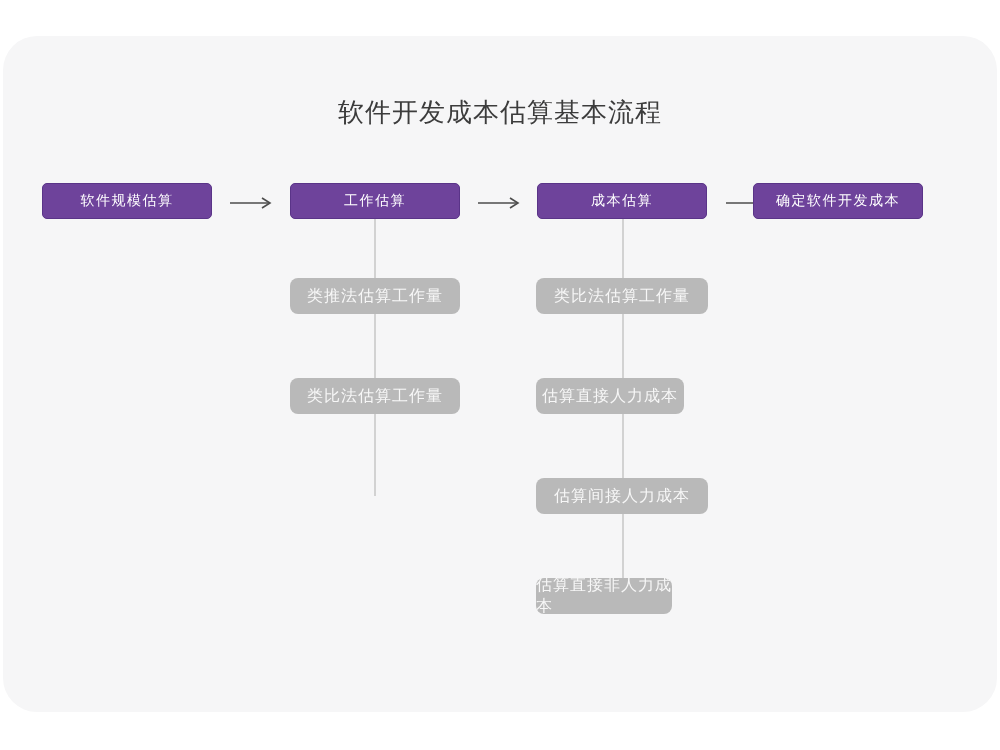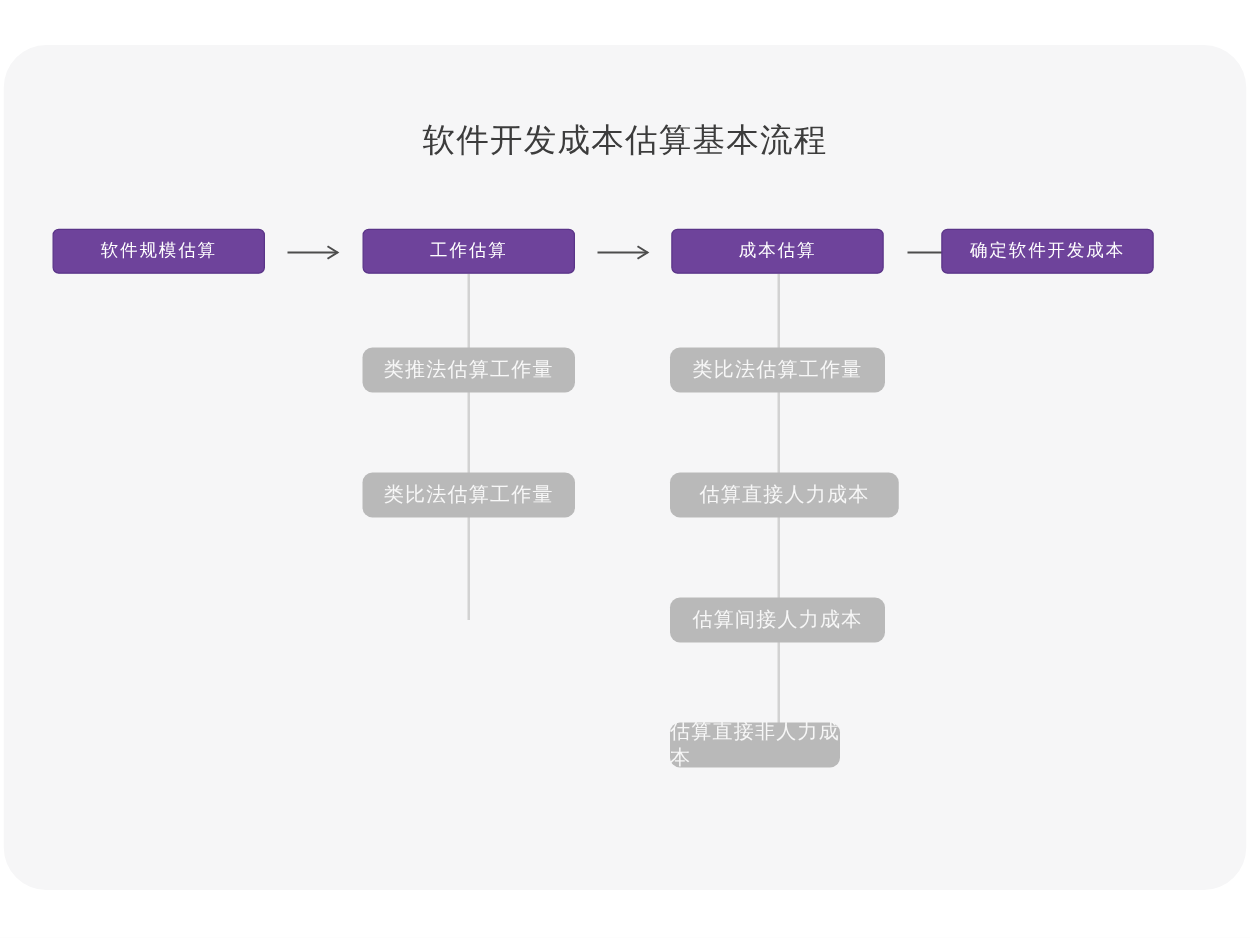--- a/index.html
+++ b/index.html
@@ -114,17 +114,17 @@
     <svg width="44" height="12" viewBox="0 0 44 12">
       <line x1="1" y1="6" x2="41" y2="6"></line>
       <path d="M33,1 L41,6 L33,11"></path>
     </svg>
   </div>
 
   <div class="substep-box" style="left:290px; top:278px;">类推法估算工作量</div>
   <div class="substep-box" style="left:290px; top:378px;">类比法估算工作量</div>
 
   <div class="substep-box" style="left:536px; top:278px; width:172px;">类比法估算工作量</div>
-  <div class="substep-box" style="left:536px; top:378px; width:183px;">估算直接人力成本</div>
+  <div class="substep-box" style="left:536px; top:378px; width:148px;">估算直接人力成本</div>
   <div class="substep-box" style="left:536px; top:478px; width:172px;text-align:right;">估算间接人力成本</div>
   <div class="substep-box" style="left:536px; top:578px; width:136px;">估算直接非人力成本</div>
 
 </div>
 
 </body></html>

